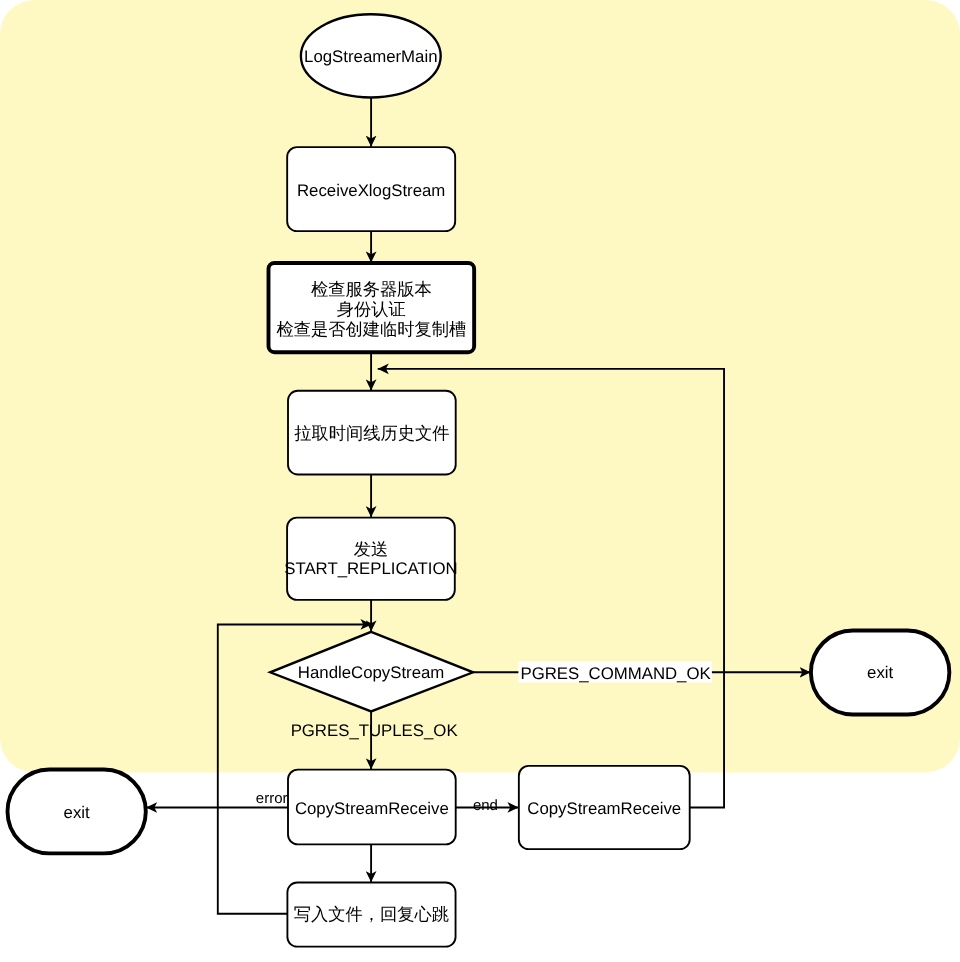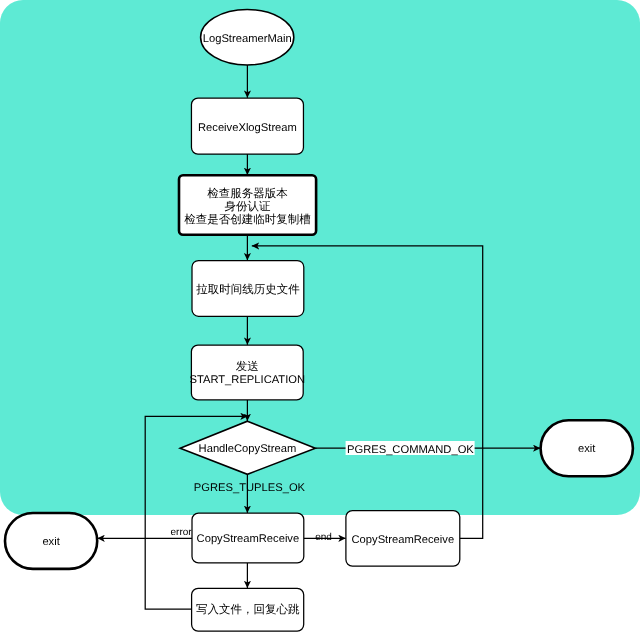--- a/index.html
+++ b/index.html
@@ -1,21 +1,21 @@
 <!DOCTYPE html>
 <html><head>
 <meta charset="utf-8">
 <title>flowchart</title>
 <style>
   html,body{margin:0;padding:0;background:#ffffff;}
   body{width:640px;height:641px;overflow:hidden;
        font-family:"Liberation Sans",sans-serif;
        -webkit-font-smoothing:antialiased;
        text-rendering:geometricPrecision;}
-  #canvas{position:relative;width:640px;height:515px;background:#5eead4;
+  #canvas{position:relative;width:640px;height:515px;background:#fef9c3;
           will-change:transform;border-radius:23px;}
   svg{display:block;}
   .nodeText{font-family:"Liberation Sans",sans-serif;font-size:11.2px;fill:#000;
             text-anchor:middle;}
   .edgeText{font-family:"Liberation Sans",sans-serif;font-size:11.2px;fill:#000;
             text-anchor:middle;}
   .cjk{font-size:11.5px;}
   .edgeTextSm{font-family:"Liberation Sans",sans-serif;font-size:10px;fill:#000;
             text-anchor:middle;}
   .shape{fill:#ffffff;stroke:#000000;stroke-width:1.25;}

